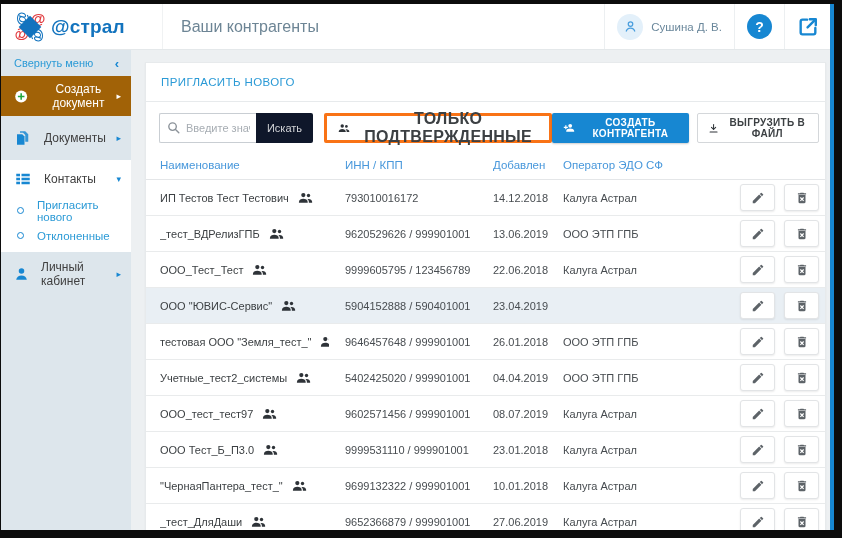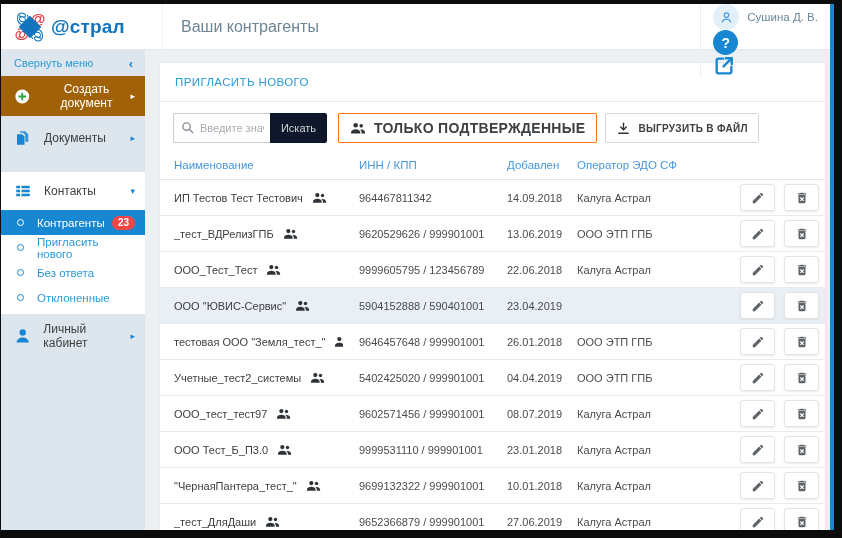--- a/index.html
+++ b/index.html
@@ -24,48 +24,48 @@
   .pinwheel { position:relative; width:32px; height:32px; }
   .pinwheel span { position:absolute; width:16px; height:16px; font-size:15px; font-weight:bold; line-height:16px; text-align:center; }
   .pw-tl { left:0; top:0;  color:#1273be; transform:rotate(-90deg); }
   .pw-tr { right:0; top:0; color:#e13b3f; transform:rotate(0deg); }
   .pw-bl { left:0; bottom:0; color:#e13b3f; transform:rotate(180deg); }
   .pw-br { right:0; bottom:0; color:#1273be; transform:rotate(90deg); }
   .pw-center { position:absolute; left:50%; top:50%; width:7px; height:7px; background:#1273be; transform:translate(-50%,-50%) rotate(45deg); }
   .logo-text { margin-left:5px; font-size:19px; font-weight:bold; color:#1273be; letter-spacing:0.2px; }
   .page-title { align-self:center; margin-left:18px; font-size:16px; color:#6d8595; }
 
-  .topbar-right { margin-left:auto; display:flex; align-items:stretch;flex-direction:column; }
+  .topbar-right { margin-left:auto; display:flex; align-items:stretch; }
   .tb-section { display:flex; align-items:center; border-left:1px solid #eceff1; }
   .user-chip { padding:0 12px; gap:8px; }
   .avatar { width:26px; height:26px; border-radius:50%; background:#e3f0fa; display:flex; align-items:center; justify-content:center; }
   .user-name { font-size:11.5px; color:#6a879b; }
   .help-sec { width:50px; justify-content:center; }
   .help-btn { width:25px; height:25px; border-radius:50%; background:#1787d2; color:#fff; border:none;
               font-size:14px; font-weight:bold; display:flex; align-items:center; justify-content:center; cursor:pointer; }
   .exit-sec { width:46px; justify-content:center; }
   .exit-btn { background:none; border:none; cursor:pointer; display:flex; }
 
   
   .body-row { display:flex; height:480px; }
 
   
-  .sidebar { width:144px; background:#dde6ec; flex:none; font-size:12px; }
+  .sidebar { width:130px; background:#dde6ec; flex:none; font-size:12px; }
   .collapse-row { height:26px; display:flex; align-items:center; justify-content:space-between; padding:0 12px 0 13px;
                   color:#2b9ad6; font-size:11px; cursor:pointer; }
   .collapse-chevron { color:#1787d2; font-size:13px; font-weight:bold; }
   .green-btn { width:100%; height:40px; background:#a16207; border:none; display:flex; align-items:center;
                padding:0 10px 0 13px; cursor:pointer; }
   .green-btn .gb-label { color:#fff; font-size:12px; margin-left:12px; }
   .green-btn .gb-arrow { margin-left:auto; color:#fff; font-size:9px; }
   .menu-item { height:36px; display:flex; align-items:center; padding:0 10px 0 13px; cursor:pointer; margin-top:4px; }
   .menu-item .mi-label { color:#404040; margin-left:12px; }
   .menu-item .mi-arrow { margin-left:auto; color:#1787d2; font-size:9px; }
   .contacts-block { background:#fff; margin-top:4px; padding-bottom:4px; }
-  .contacts-block .menu-item { margin-top:16px; height:38px; }
+  .contacts-block .menu-item { margin-top:4px; height:38px; }
   .submenu-item { height:25px; display:flex; align-items:center; padding:0 10px 0 16px; cursor:pointer; color:#2b9ad6; font-size:11.5px; }
   .submenu-item .bullet { width:7px; height:7px; border:1.5px solid #1787d2; border-radius:50%; flex:none; }
   .submenu-item .sm-label { margin-left:13px; }
   .submenu-item.selected { background:#1787d2; color:#fff; }
   .submenu-item.selected .bullet { border-color:#fff; }
   .badge { margin-left:auto; background:#ee4545; color:#fff; font-size:10px; font-weight:bold;
            border-radius:9px; padding:2px 6px; line-height:1; }
 
   
   .main { flex:1; padding:12px 4px 0 14px; overflow:hidden; }
@@ -77,22 +77,22 @@
 
   .toolbar { display:flex; align-items:center; margin:11px 6px 0 13px; }
   .search-box { display:flex; }
   .search-input-wrap { position:relative; }
   .search-input { width:97px; height:30px; border:1px solid #c9ced3; border-right:none; border-radius:2px 0 0 2px;
                   padding:0 6px 0 26px; font-size:11px; color:#444; font-family:inherit; outline:none; }
   .search-input::placeholder { color:#a7adb3; }
   .search-icon { position:absolute; left:7px; top:7px; color:#8b9299; }
   .search-btn { width:57px; height:30px; background:#0f172a; color:rgba(255,255,255,0.8); border:none;
                 border-radius:0 2px 2px 0; font-size:11px; cursor:pointer; font-family:inherit; }
-  .confirmed-btn { margin-left:11px; height:30px; background:#fff; border:1px solid #f97316; border-radius:2px;
-                   display:flex; align-items:center; gap:8px; padding:0 11px; font-size:14px; font-weight:bold;
+  .confirmed-btn { margin-left:11px; height:30px; background:#fff; border:3px solid #f97316; border-radius:2px;
+                   display:flex; align-items:center; gap:8px; padding:0 11px; font-size:16px; font-weight:bold;
                    color:#3c4043; letter-spacing:0.3px; cursor:pointer; font-family:inherit; }
   .create-btn { margin-left:auto; height:30px; background:#1787d2; border:none; border-radius:2px;
                 display:flex; align-items:center; gap:7px; padding:0 11px; font-size:10px; font-weight:bold;
                 color:#fff; letter-spacing:0.3px; cursor:pointer; box-shadow:0 1px 2px rgba(0,0,0,0.2); font-family:inherit; }
   .export-btn { margin-left:8px; height:30px; background:#fff; border:1px solid #d4d7da; border-radius:2px;
                 display:flex; align-items:center; gap:7px; padding:0 10px; font-size:10px; font-weight:bold;
                 color:#3c4043; letter-spacing:0.3px; cursor:pointer; font-family:inherit; }
 
   table { width:100%; border-collapse:collapse; table-layout:fixed; margin-top:10px; }
   col.c1{width:185px} col.c2{width:148px} col.c3{width:70px} col.c4{width:166px} col.c5{width:auto}
@@ -188,32 +188,23 @@
               <rect x="10" y="5" width="11" height="3.4"></rect>
             <rect x="3" y="10.3" width="5" height="3.4"></rect>
               <rect x="10" y="10.3" width="11" height="3.4"></rect>
             <rect x="3" y="15.6" width="5" height="3.4"></rect>
               <rect x="10" y="15.6" width="11" height="3.4"></rect>
           </svg>
           <span class="mi-label">Контакты</span>
           <span class="mi-arrow">▾</span>
         </div>
 
-        <div class="submenu-item selected">
-          <span class="bullet"></span>
-          <span class="sm-label">Контрагенты</span>
-          <span class="badge">23</span>
-        </div>
         <div class="submenu-item">
           <span class="bullet"></span>
           <span class="sm-label">Пригласить нового</span>
-        </div>
-        <div class="submenu-item">
-          <span class="bullet"></span>
-          <span class="sm-label">Без ответа</span>
         </div>
         <div class="submenu-item">
           <span class="bullet"></span>
           <span class="sm-label">Отклоненные</span>
         </div>
       </div>
 
       <div class="menu-item">
         <svg width="18" height="18" viewBox="0 0 24 24" fill="#1787d2">
           <circle cx="12" cy="7.2" r="4.4"></circle>
@@ -246,20 +237,28 @@
           <button class="confirmed-btn">
             <svg width="16" height="14" viewBox="0 0 24 20" fill="#2e3338">
               <circle cx="8.5" cy="6" r="3.4"></circle>
                 <circle cx="16.8" cy="6.8" r="2.7"></circle>
               <path d="M1.5 17c0-3.4 3.4-5.2 7-5.2s7 1.8 7 5.2v1.2h-14z"></path>
               <path d="M17 12.4c3 .2 5.6 1.8 5.6 4.4v1.4h-5.2v-1.2c0-1.9-1-3.4-2.4-4.3z"></path>
             </svg>
             <span>ТОЛЬКО ПОДТВЕРЖДЕННЫЕ</span>
           </button>
 
+          <button class="create-btn">
+            <svg width="16" height="14" viewBox="0 0 24 24" fill="#fff">
+              <circle cx="14.5" cy="7.5" r="3.8"></circle>
+              <path d="M6.5 17.9c0-3.2 4.3-4.9 8-4.9s8 1.7 8 4.9v1.6h-16z"></path>
+              <path d="M4.5 6.5h2.4v2.9h2.9v2.4H6.9v2.9H4.5v-2.9H1.6V9.4h2.9z"></path>
+            </svg>
+            <span>СОЗДАТЬ КОНТРАГЕНТА</span>
+          </button>
 
           <button class="export-btn">
             <svg width="15" height="15" viewBox="0 0 24 24" fill="none" stroke="#2e3338" stroke-width="2.2" stroke-linecap="round" stroke-linejoin="round">
               <path d="M12 3.5v10"></path>
                 <path d="M7.5 9.5l4.5 4.5 4.5-4.5"></path>
                 <path d="M4.5 19.5h15"></path>
             </svg>
             <span>ВЫГРУЗИТЬ В ФАЙЛ</span>
           </button>
         </div>
@@ -287,22 +286,22 @@
       <span class="name-wrap">
         <span>ИП Тестов Тест Тестович</span>
         <svg class="grp-icon" width="15" height="13" viewBox="0 0 24 20" fill="currentColor">
           <circle cx="8.5" cy="6" r="3.4"></circle>
                       <circle cx="16.8" cy="6.8" r="2.7"></circle>
           <path d="M1.5 17c0-3.4 3.4-5.2 7-5.2s7 1.8 7 5.2v1.2h-14z"></path>
           <path d="M17 12.4c3 .2 5.6 1.8 5.6 4.4v1.4h-5.2v-1.2c0-1.9-1-3.4-2.4-4.3z"></path>
         </svg>
       </span>
     </td>
-    <td>964467811342</td>
-    <td>14.09.2018</td>
+    <td>793010016172</td>
+    <td>14.12.2018</td>
     <td>Калуга Астрал</td>
     <td class="c-actions">
       <span class="actions-wrap">
         <button class="icon-btn">
           <svg width="14" height="14" viewBox="0 0 24 24" fill="currentColor">
             <path d="M3 17.25V21h3.75L17.81 9.94l-3.75-3.75L3 17.25zM20.71 7.04c.39-.39.39-1.02 0-1.41l-2.34-2.34a.9959.9959 0 0 0-1.41 0l-1.83 1.83 3.75 3.75 1.83-1.83z"></path>
           </svg>
         </button>
         <button class="icon-btn">
           <svg width="14" height="14" viewBox="0 0 24 24" fill="currentColor">

